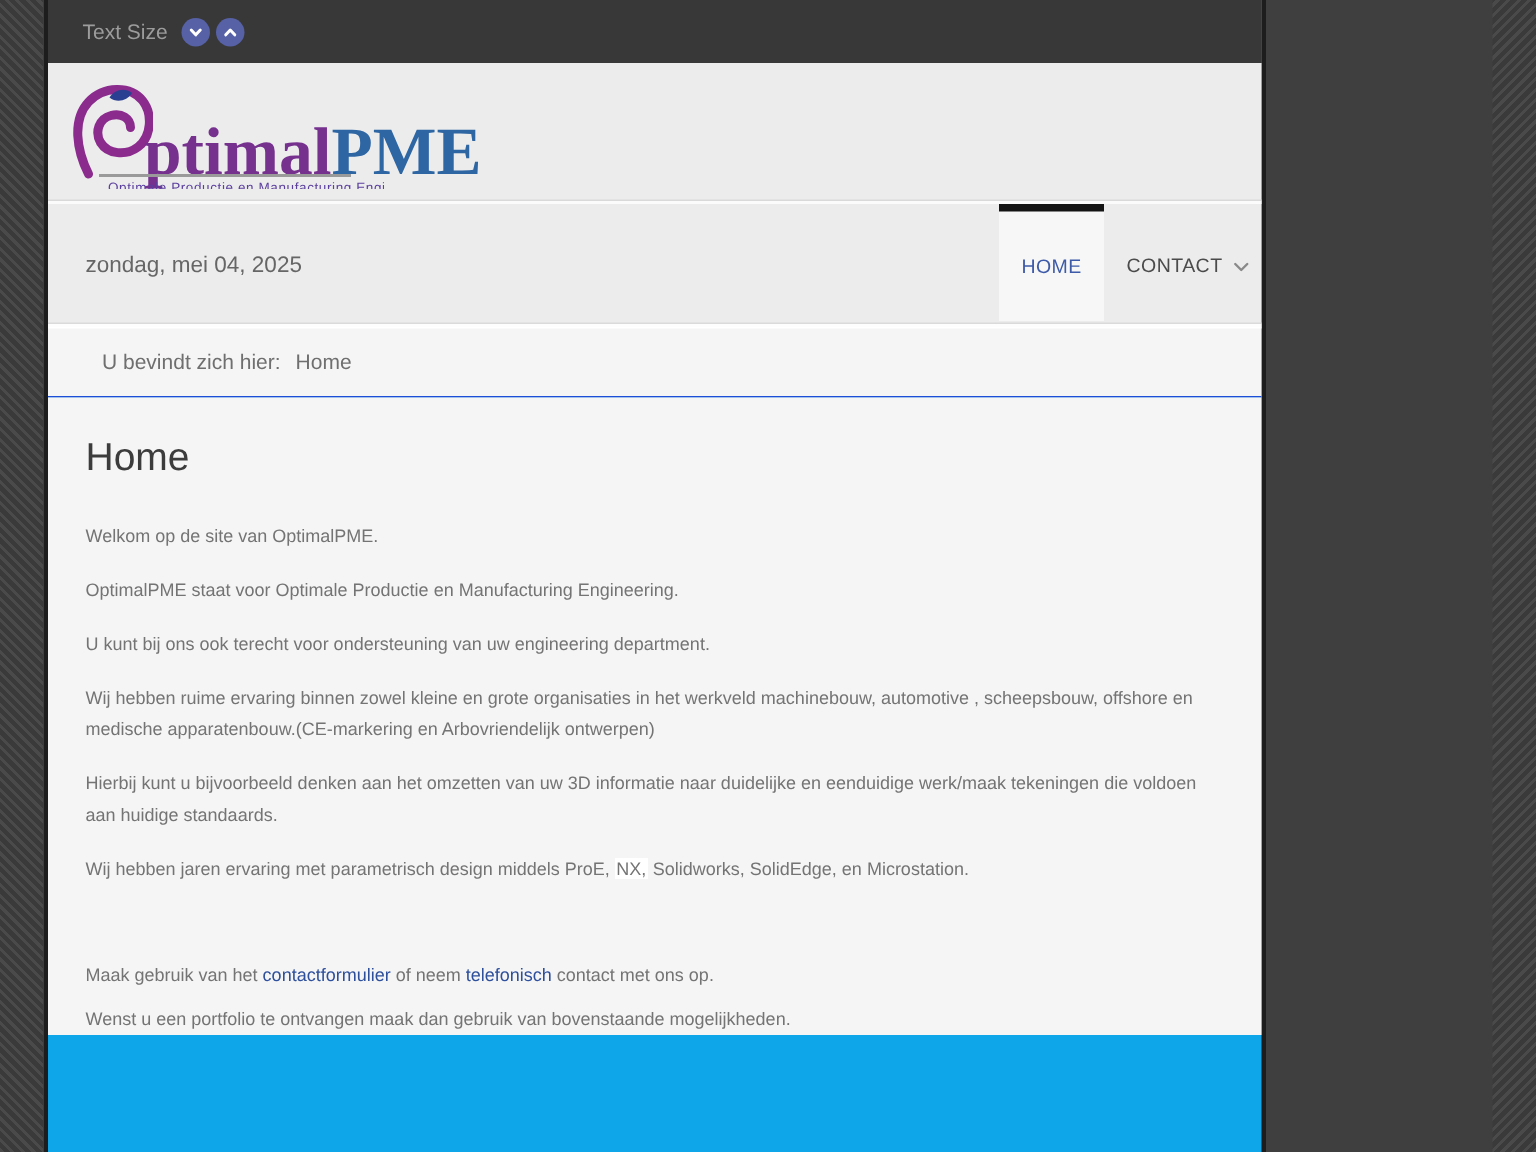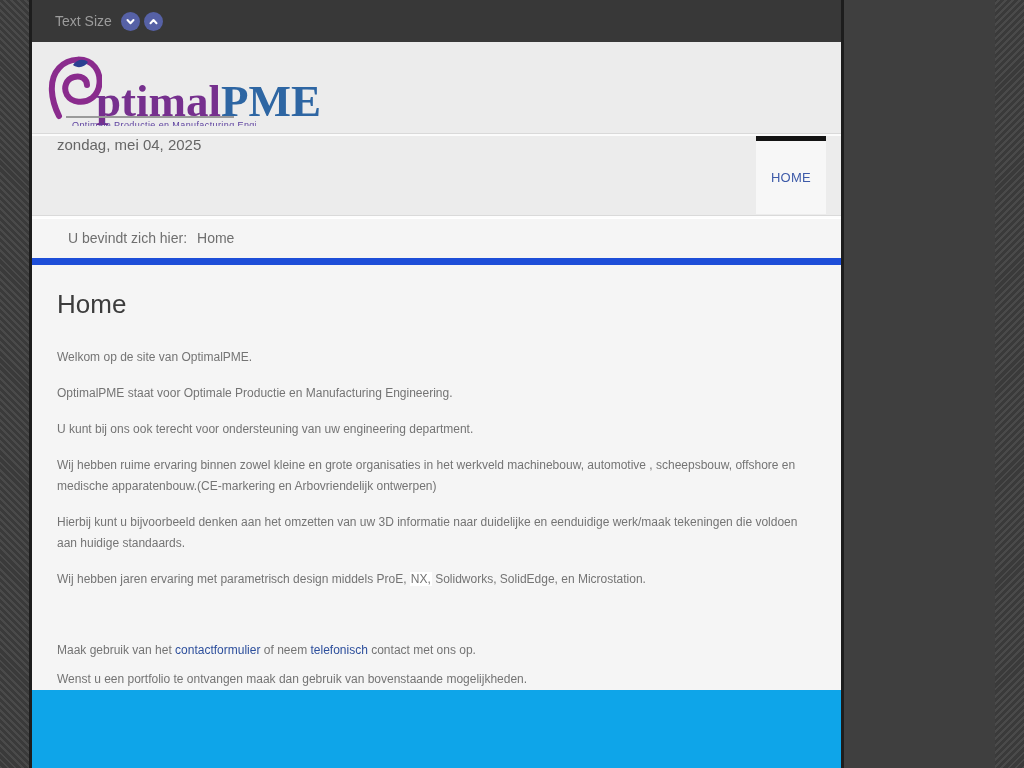--- a/index.html
+++ b/index.html
@@ -53,21 +53,21 @@
   .logo-prefix { color: #76308e; }
   .logo-suffix { color: #2e66a3; }
   .logo-underline { position: absolute; left: 20px; top: 63px; width: 168px; height: 2px; background: #9a9a9a; }
   .logo-tagline {
     position: absolute; left: 26px; top: 67px; width: 184px; height: 6px; overflow: hidden;
     font-size: 9px; color: #5b3f9e; letter-spacing: 0.4px; white-space: nowrap;
   }
   
   .datebar {
     height: 82px; background: #ececec; position: relative;
-    display: flex; justify-content: space-between;
+    display: flex; align-items: center; justify-content: space-between;
     padding-left: 25px;
     border-bottom: 2px solid #fdfdfd;
     box-shadow: inset 0 -1px 0 #dadada;
   }
   .date-text { color: #666666; font-size: 15px; }
   .nav { display: flex; align-items: flex-start; height: 100%; }
   .tab-home {
     width: 70px; height: 78px; margin-right: 15px;
     background: #f7f7f7; border-top: 5px solid #141414;
     display: flex; align-items: center; justify-content: center;
@@ -76,21 +76,21 @@
   .tab-home-label { color: #3e5ba9; font-size: 13px; letter-spacing: 0.3px; }
   .tab-contact {
     height: 100%; display: flex; align-items: center; padding-right: 8px; cursor: pointer;
   }
   .tab-contact-label { color: #4b4b4b; font-size: 13px; letter-spacing: 0.3px; }
   .contact-chevron { margin-left: 7px; margin-top: 3px; }
   
   .breadcrumb {
     height: 47px; background: #f5f5f5;
     display: flex; align-items: center; padding-left: 36px;
-    border-bottom: 7px solid #1d4ed8;
+    border-bottom: 1px solid #1d4ed8;
     box-shadow: inset 0 1px 0 #ffffff;
     font-size: 14px; color: #6f6f6f;
   }
   .breadcrumb-current { margin-left: 10px; color: #6f6f6f; }
   
   .content { padding: 22px 28px 0 25px; background: #f5f5f5; }
   .page-title {
     font-size: 26px; color: #3c3c3c; font-weight: 500;
     line-height: 34px; margin-bottom: 26px;
   }
@@ -141,20 +141,28 @@
       <span class="logo-tagline">Optimale Productie en Manufacturing Engineering</span>
     </a>
   </div>
 
   <div class="datebar">
     <span class="date-text">zondag, mei 04, 2025</span>
     <div class="nav">
       <div class="tab-home">
         <span class="tab-home-label">HOME</span>
       </div>
+      <div class="tab-contact">
+        <span class="tab-contact-label">CONTACT</span>
+        <span class="contact-chevron">
+          <svg width="11" height="8" viewBox="0 0 11 8">
+              <polyline points="1.5,2 5.5,6 9.5,2" fill="none" stroke="#8a8a8a" stroke-width="1.6" stroke-linecap="round" stroke-linejoin="round"></polyline>
+            </svg>
+        </span>
+      </div>
     </div>
   </div>
 
   <div class="breadcrumb">
     <span>U bevindt zich hier:</span>
     <span class="breadcrumb-current">Home</span>
   </div>
 
   <div class="content">
     <h1 class="page-title">Home</h1>

